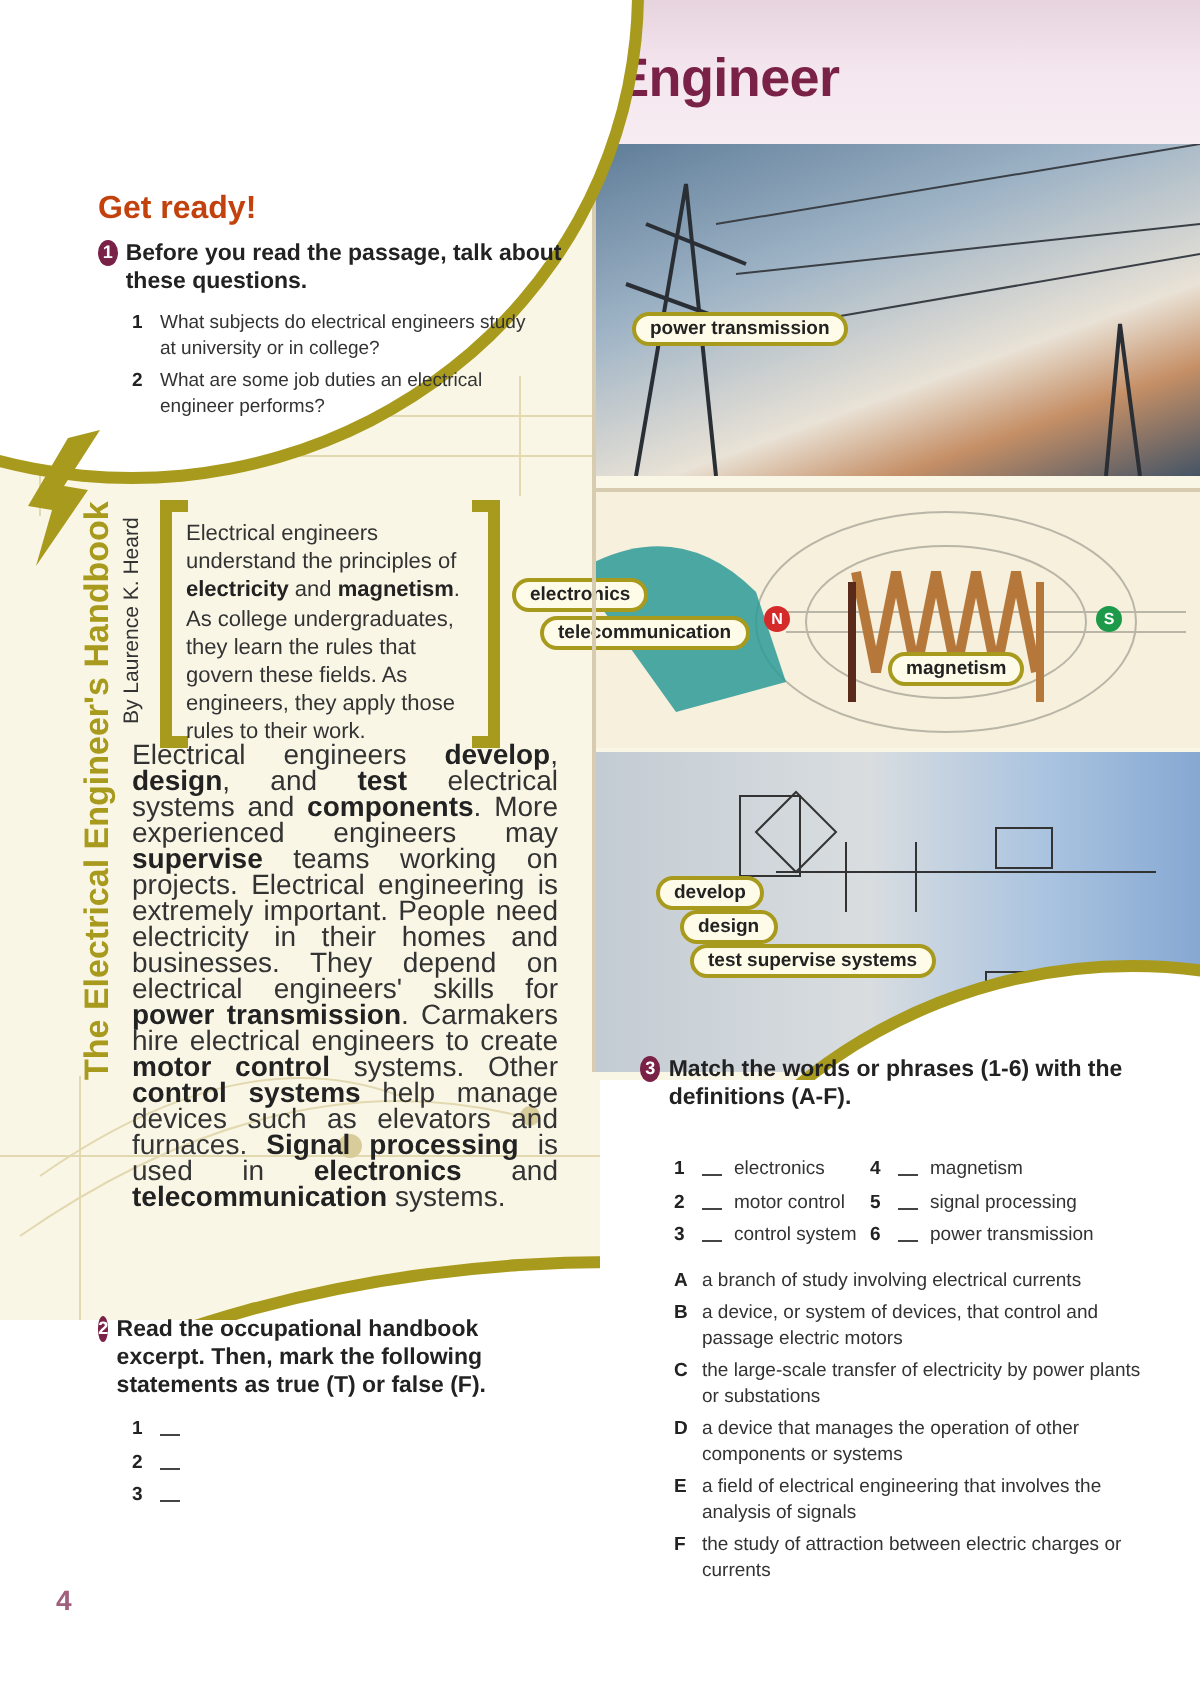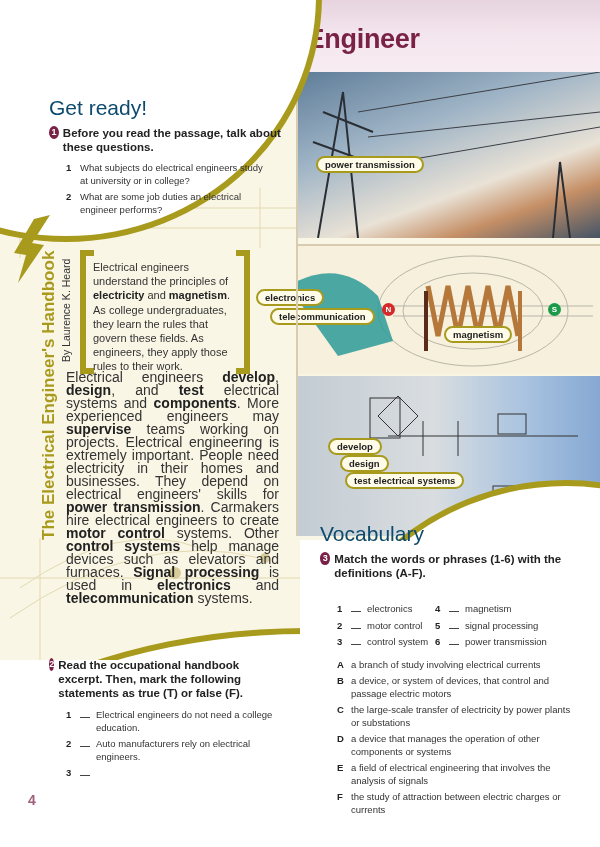--- a/index.html
+++ b/index.html
@@ -19,21 +19,21 @@
   .get-ready-circle{left:-190px;top:-250px;width:500px;height:480px;border-radius:50%;background:#fff;border:6px solid #a89a1c;}
   .bottom-circle{left:-170px;top:628px;width:940px;height:620px;border-radius:50%;background:#fff;border:6px solid #a89a1c;}
   .vocab-cut{left:300px;top:480px;width:520px;height:520px;border-radius:50%;background:#fff;border:6px solid #a89a1c;}
   
   .photo1{left:298px;top:72px;width:302px;height:166px;background:linear-gradient(160deg,#5f7d99 0%,#9fb4c6 35%,#e9e2d6 65%,#c58f66 80%,#445466 100%);}
   .photo2{left:298px;top:244px;width:302px;height:128px;background:#f6f0dd;border-top:2px solid #d8ccb0;}
   .photo3{left:298px;top:376px;width:302px;height:160px;background:linear-gradient(90deg,#c3ccd3 0%,#d9dde0 45%,#a9c3e0 75%,#86a8d2 100%);}
   .divider-v{left:296px;top:72px;width:2px;height:464px;background:#d8ccb0;}
   .tag{background:#fffbe9;border:2px solid #a89a1c;border-radius:11px;padding:1px 7px;font-size:9.5px;font-weight:bold;color:#222;white-space:nowrap;}
   
-  h2{margin:0;font-size:21px;font-weight:normal;color:#0c4a6e;}
+  h2{margin:0;font-size:16px;font-weight:bold;color:#c2410c;}
   .instr{font-size:11.5px;font-weight:bold;color:#222;line-height:14px;}
   .badge{display:inline-block;width:13px;height:13px;border-radius:50%;background:#7a2148;color:#fff;font-size:9px;font-weight:bold;text-align:center;line-height:13px;margin-right:4px;vertical-align:1px;}
   .list{font-size:9.5px;color:#333;line-height:12.5px;}
   .num{display:inline-block;width:14px;font-weight:bold;color:#222;vertical-align:top;}
   .item{display:flex;margin-bottom:4px;}
   .item .txt{flex:1;}
   .blank{display:inline-block;width:10px;border-bottom:1px solid #444;margin-right:6px;height:8px;vertical-align:top;}
   
   .side-title{left:39px;top:540px;transform-origin:0 0;transform:rotate(-90deg);font-size:17px;font-weight:bold;color:#a89a1c;white-space:nowrap;width:300px;}
   .side-author{left:60px;top:362px;transform-origin:0 0;transform:rotate(-90deg);font-size:10.5px;color:#333;white-space:nowrap;}
@@ -117,21 +117,21 @@
         <rect x="200" y="38" width="28" height="20"></rect>
       <line x1="125" y1="45" x2="125" y2="80"></line>
         <line x1="160" y1="45" x2="160" y2="80"></line>
       <rect x="195" y="110" width="40" height="30"></rect>
     </g>
   </svg>
 </div>
 <div class="abs divider-v"></div>
 <span class="abs tag" style="left:328px;top:438px">develop</span>
 <span class="abs tag" style="left:340px;top:455px">design</span>
-<span class="abs tag" style="left:345px;top:472px">test electrical systems</span>
+<span class="abs tag" style="left:345px;top:472px">test supervise systems</span>
 
 <div class="abs get-ready-circle"></div>
 <div class="abs bottom-circle"></div>
 <div class="abs vocab-cut"></div>
 <div class="abs" style="left:0;top:660px;width:600px;height:187px;background:#fff"></div>
 <div class="abs" style="left:300px;top:540px;width:300px;height:130px;background:#fff"></div>
 
 <svg class="abs" style="left:10px;top:215px" width="50" height="70">
   <path d="M40 0 L22 28 L34 30 L8 68 L16 40 L4 38 L24 4 Z" fill="#a89a1c"></path>
 </svg>
@@ -167,36 +167,33 @@
 
 <div class="abs" style="left:49px;top:650px;width:235px">
   <div class="instr" style="margin-top:8px;display:flex">
     <span class="badge">2</span>
     <span>Read the occupational handbook excerpt. Then, mark the following statements as true (T) or false (F).</span>
   </div>
   <div class="list" style="margin-top:9px;padding-left:17px">
     <div class="item">
         <span class="num">1</span>
         <span class="blank"></span>
-        <span class="txt">Electrical engineers do not need a college education.</span>
       </div>
     <div class="item">
         <span class="num">2</span>
         <span class="blank"></span>
-        <span class="txt">Auto manufacturers rely on electrical engineers.</span>
       </div>
     <div class="item">
         <span class="num">3</span>
         <span class="blank"></span>
       </div>
   </div>
 </div>
 
 <div class="abs" style="left:320px;top:522px;width:270px">
-  <h2>Vocabulary</h2>
   <div class="instr" style="margin-top:6px;display:flex">
     <span class="badge">3</span>
     <span>Match the words or phrases (1-6) with the definitions (A-F).</span>
   </div>
   <div class="list" style="margin-top:23px;padding-left:17px;display:grid;grid-template-columns:98px 150px;row-gap:4px">
     <div><span class="num">1</span><span class="blank"></span><span>electronics</span></div>
     <div><span class="num">4</span><span class="blank"></span><span>magnetism</span></div>
     <div><span class="num">2</span><span class="blank"></span><span>motor control</span></div>
     <div><span class="num">5</span><span class="blank"></span><span>signal processing</span></div>
     <div><span class="num">3</span><span class="blank"></span><span>control system</span></div>

